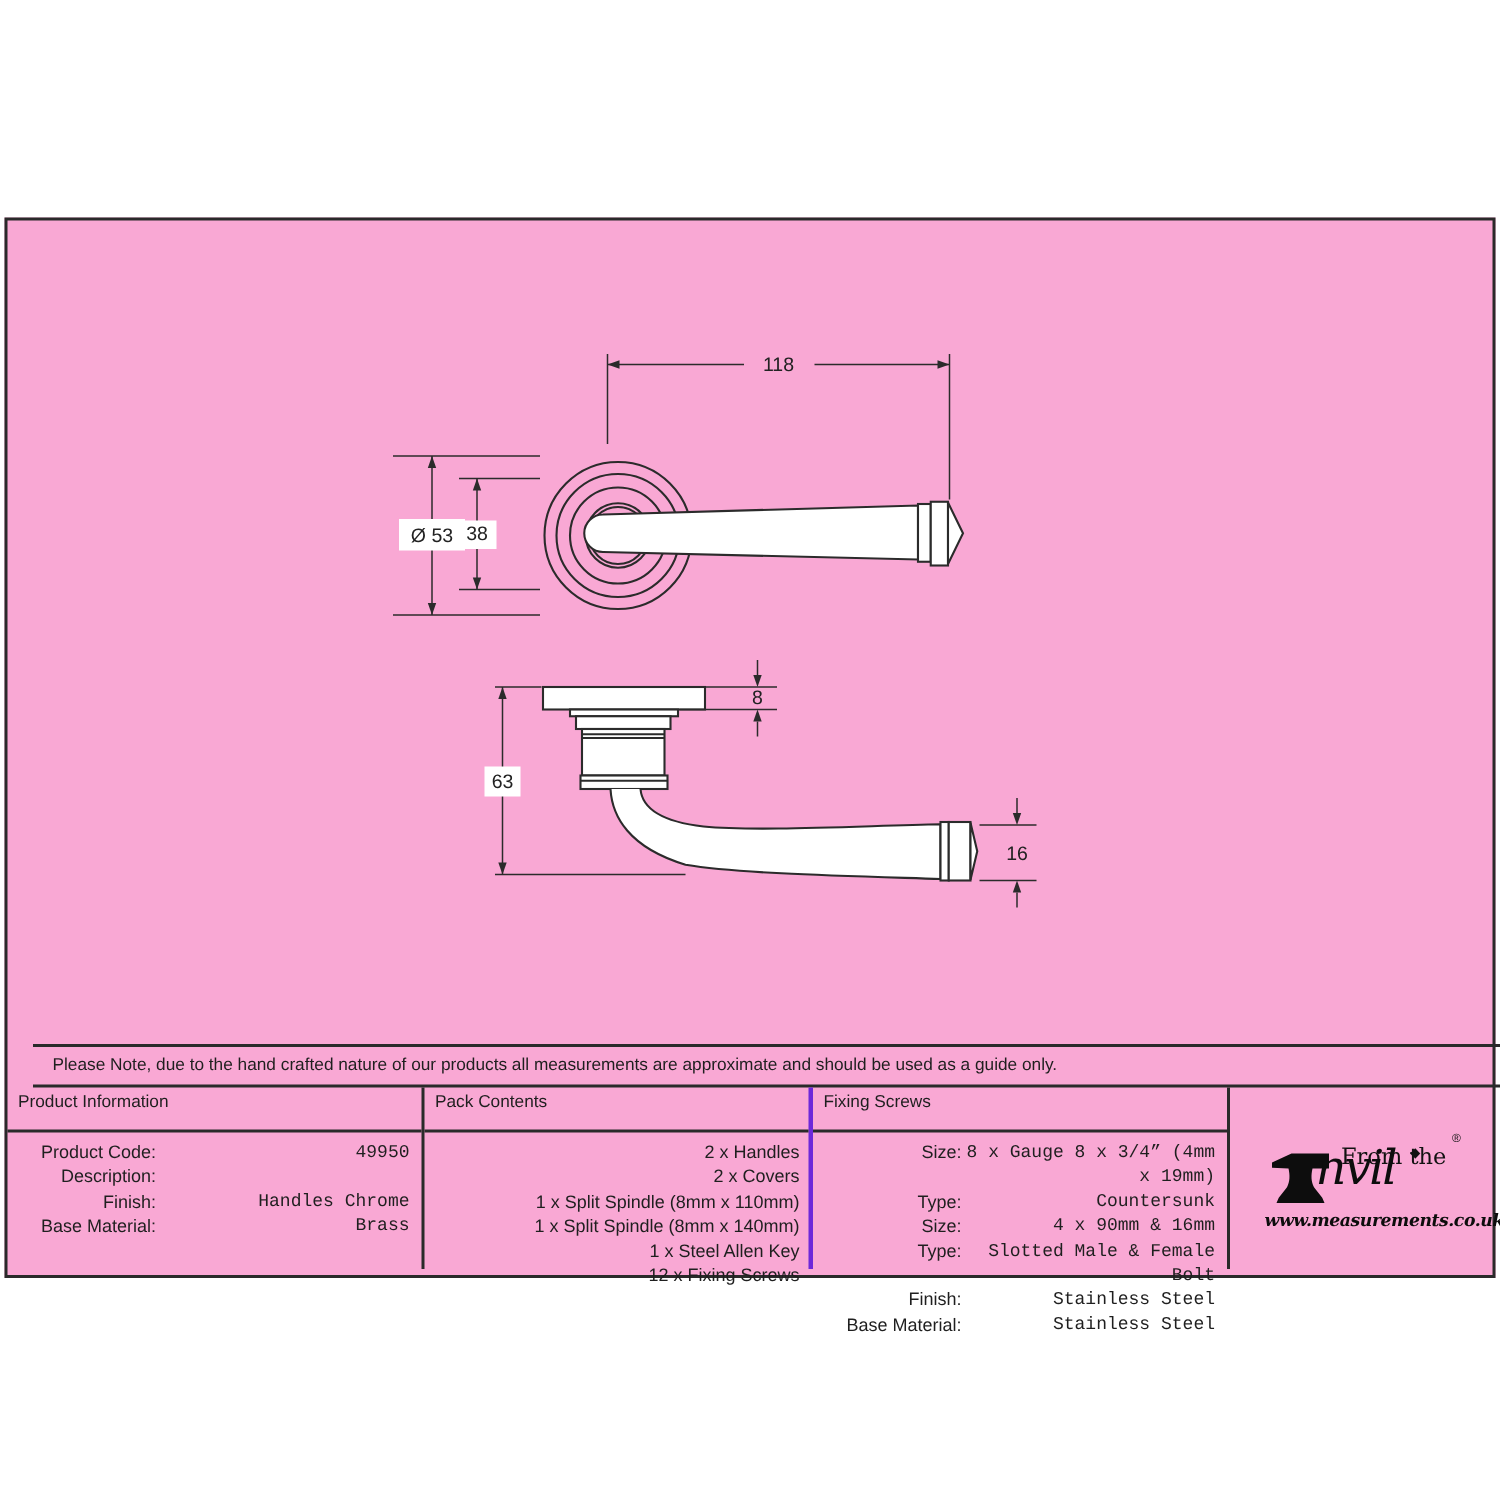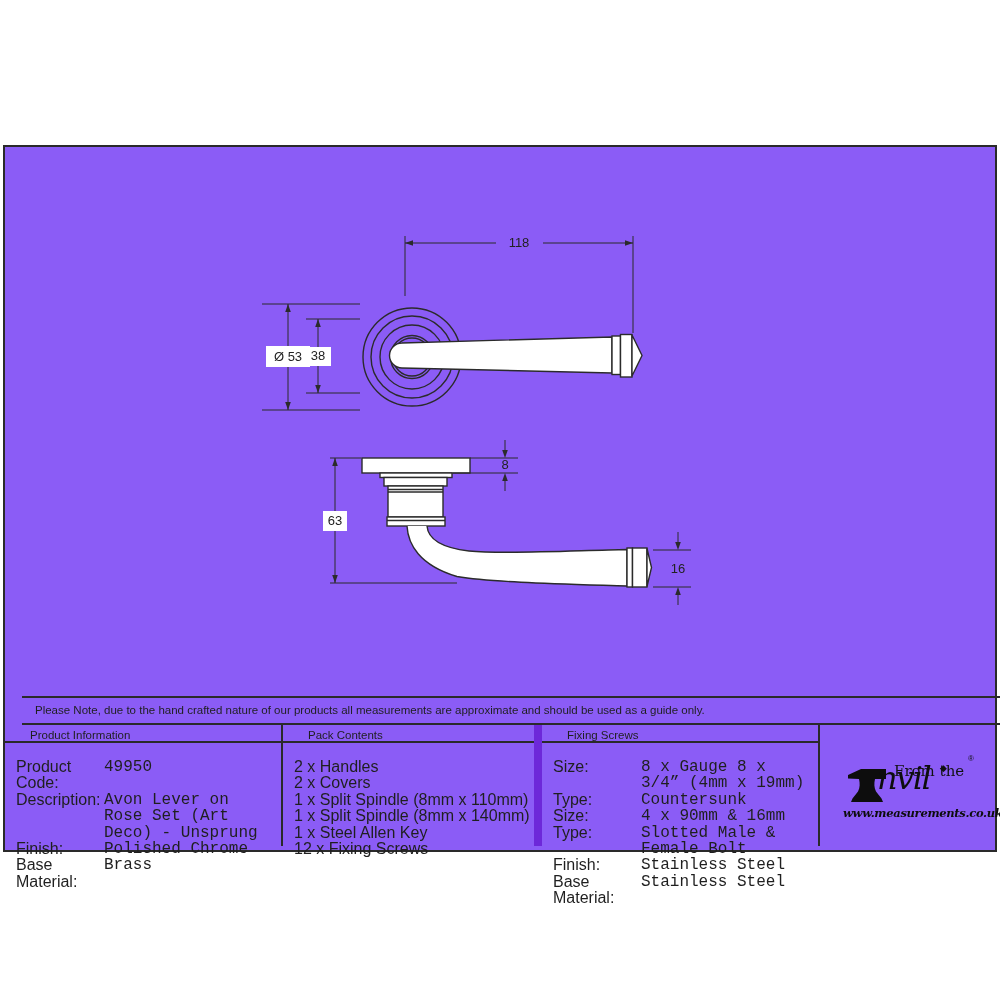--- a/index.html
+++ b/index.html
@@ -1,30 +1,30 @@
 <!DOCTYPE html>
 <html><head>
 <meta charset="utf-8">
 <style>
   html,body{margin:0;padding:0;background:#ffffff;}
   body{width:1000px;height:1000px;position:relative;font-family:"Liberation Sans",sans-serif;color:#1f1f1f;}
-  .sheet{position:absolute;left:3px;top:145px;width:990px;height:703px;border:2px solid #2a2a2a;background:#8b5cf6;}
+  .sheet{position:absolute;left:3px;top:145px;width:990px;height:703px;border:2px solid #2a2a2a;background:#f9a8d4;}
   .drawing-area{position:absolute;left:0;top:0;width:986px;height:549px;}
   .drawing-area svg{display:block;}
   .note-row{position:absolute;left:0;top:549px;width:986px;height:29px;box-sizing:border-box;
     border-top:2px solid #2a2a2a;border-bottom:2px solid #2a2a2a;margin-left:17px;}
   .note-text{font-size:11.5px;line-height:25px;padding-left:13px;white-space:nowrap;}
   .table-row{position:absolute;left:0;top:578px;width:986px;height:121px;display:flex;}
   .col{box-sizing:border-box;height:121px;}
   .col-1{width:278px;border-right:2px solid #2a2a2a;}
-  .col-2{width:259px;border-right:8px solid #6d28d9;}
+  .col-2{width:259px;border-right:3px solid #6d28d9;}
   .col-3{width:278px;border-right:2px solid #2a2a2a;}
   .col-4{flex:1;position:relative;}
-  .col-header{height:18px;box-sizing:border-box;border-bottom:2px solid #2a2a2a;font-size:11.5px;padding:4px 0 0 25px;}
-  .col-body{padding:16px 6px 0 11px;font-size:16px;}
+  .col-header{height:30px;box-sizing:border-box;border-bottom:2px solid #2a2a2a;font-size:11.5px;padding:4px 0 0 7px;}
+  .col-body{padding:5px 6px 0 11px;font-size:12px;text-align:right;}
   .kv{display:grid;grid-template-columns:88px 1fr;line-height:16.4px;}
   .kv .v{padding-right:2px;font-family:Liberation Mono, monospace;}
   .pc-item{line-height:16.4px;white-space:nowrap;}
   
   .logo{position:absolute;left:27px;top:36px;width:134px;height:62px;}
   .logo-main{position:relative;height:44px;}
   .anvil-svg{position:absolute;left:0;top:4px;width:40px;height:40px;}
   .nvil{position:absolute;left:30px;top:-9px;font-family:"DejaVu Serif",serif;font-size:32px;line-height:52px;letter-spacing:-1.5px;color:#0d0d0d;font-style:italic;}
   .from-the{position:absolute;left:47px;top:1px;font-family:"DejaVu Serif",serif;font-size:15px;color:#111;}
   .diamond{position:absolute;left:93px;top:2px;font-size:9px;color:#111;}
@@ -137,25 +137,24 @@
 
     <div class="col col-1">
       <div class="col-header">Product Information</div>
       <div class="col-body">
         <div class="kv">
           <div class="k">Product Code:</div>
           <div class="v">49950</div>
         </div>
         <div class="kv">
           <div class="k">Description:</div>
-          <div class="v">Avon Lever on Rose Set (Art Deco) - Unsprung</div>
         </div>
         <div class="kv">
           <div class="k">Finish:</div>
-          <div class="v">Polished Chrome</div>
+          <div class="v">Handles Chrome</div>
         </div>
         <div class="kv">
           <div class="k">Base Material:</div>
           <div class="v">Brass</div>
         </div>
       </div>
     </div>
 
     <div class="col col-2">
       <div class="col-header">Pack Contents</div>

